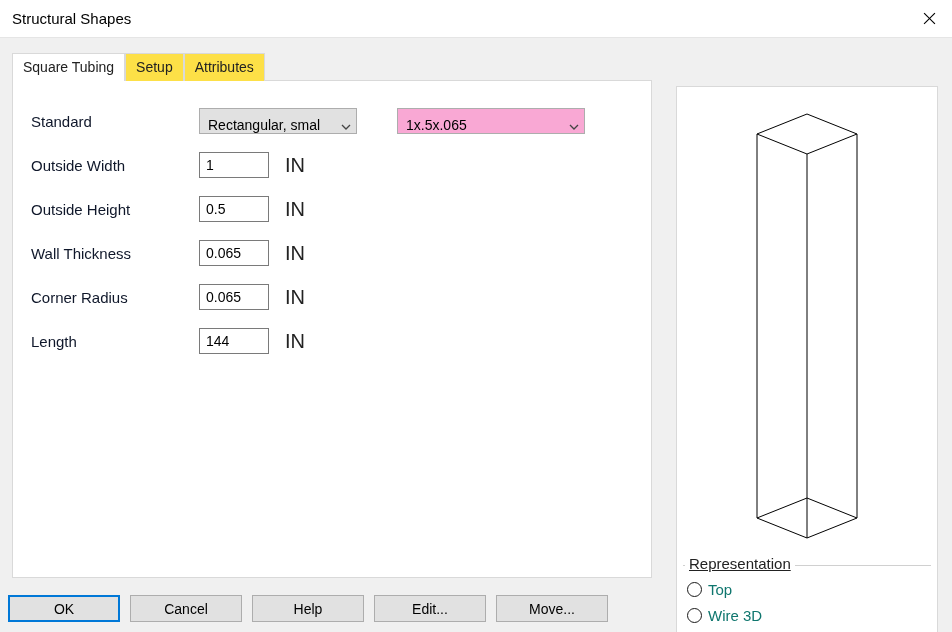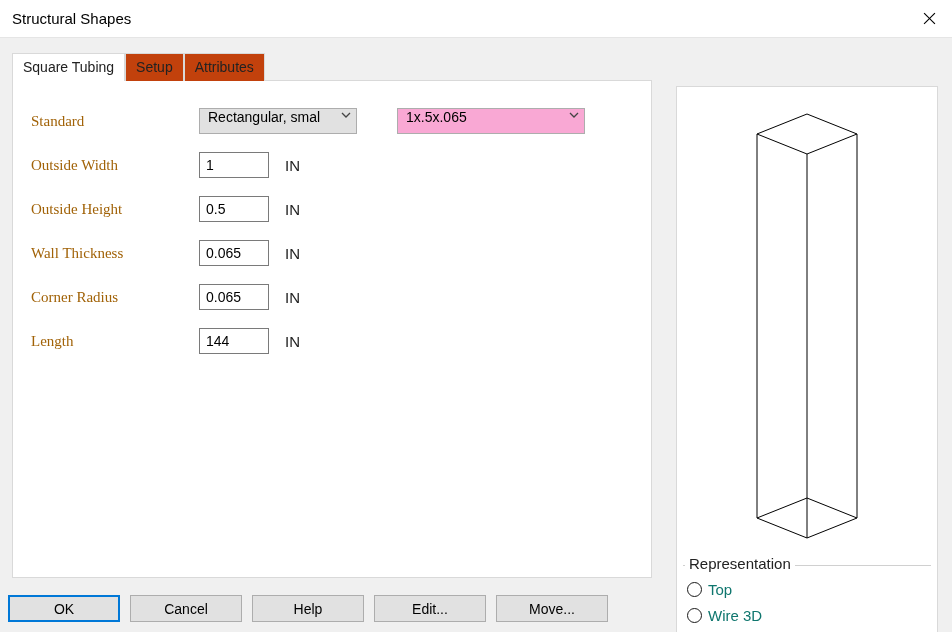--- a/index.html
+++ b/index.html
@@ -46,21 +46,21 @@
   .tabstrip {
     display: flex;
     gap: 0;
     position: relative;
     z-index: 2;
   }
   .tab {
     padding: 5px 10px 6px 10px;
     border: 1px solid #d9d9d9;
     border-bottom: none;
-    background: #c2410c;
+    background: #fde047;
     font-size: 14px;
     cursor: pointer;
     position: relative;
     top: 1px;
     color: #222;
   }
   .tab.active {
     background: #fff;
     border-color: #d9d9d9;
     z-index: 3;
@@ -74,29 +74,28 @@
     padding: 18px 18px;
   }
   .form-row {
     display: flex;
     align-items: center;
     height: 44px;
   }
   .form-label {
     width: 168px;
     font-size: 15px;
-    color: #a16207;
-    font-family: Liberation Serif, serif;
+    color: #0f172a;
   }
   .select {
     height: 26px;
     border: 1px solid #adadad;
     background: #e1e1e1;
     display: inline-flex;
-    align-items: flex-start;
+    align-items: flex-end;
     padding: 0 4px 0 8px;
     font-size: 14px;
     cursor: pointer;
     margin-right: 12px;
   }
   .select .sel-text { flex: 1; white-space: nowrap; overflow: hidden; }
   .select svg { width: 12px; height: 12px; margin-left: 6px; flex: none; }
   .select.std1 { width: 158px; }
   .select.std2 { width: 188px; background: #f9a8d4; margin-left: 28px; }
   .text-input {
@@ -104,21 +103,21 @@
     height: 26px;
     border: 1px solid #7a7a7a;
     background: #fff;
     padding: 0 6px;
     font-size: 14px;
     font-family: inherit;
     outline: none;
   }
   .unit {
     margin-left: 16px;
-    font-size: 15px;
+    font-size: 20px;
     color: #222;
   }
   .button-row {
     position: absolute;
     left: 8px;
     bottom: 10px;
     display: flex;
     gap: 10px;
   }
   .btn {
@@ -162,20 +161,21 @@
     padding-top: 10px;
   }
   .rep-legend {
     position: absolute;
     top: -11px;
     left: 2px;
     background: #fff;
     padding: 0 4px;
     font-size: 15px;
     color: #222;
+    text-decoration: underline;
   }
   .radio-row {
     display: flex;
     align-items: center;
     height: 26px;
     padding-left: 4px;
     cursor: pointer;
   }
   .radio-circle {
     width: 15px;

